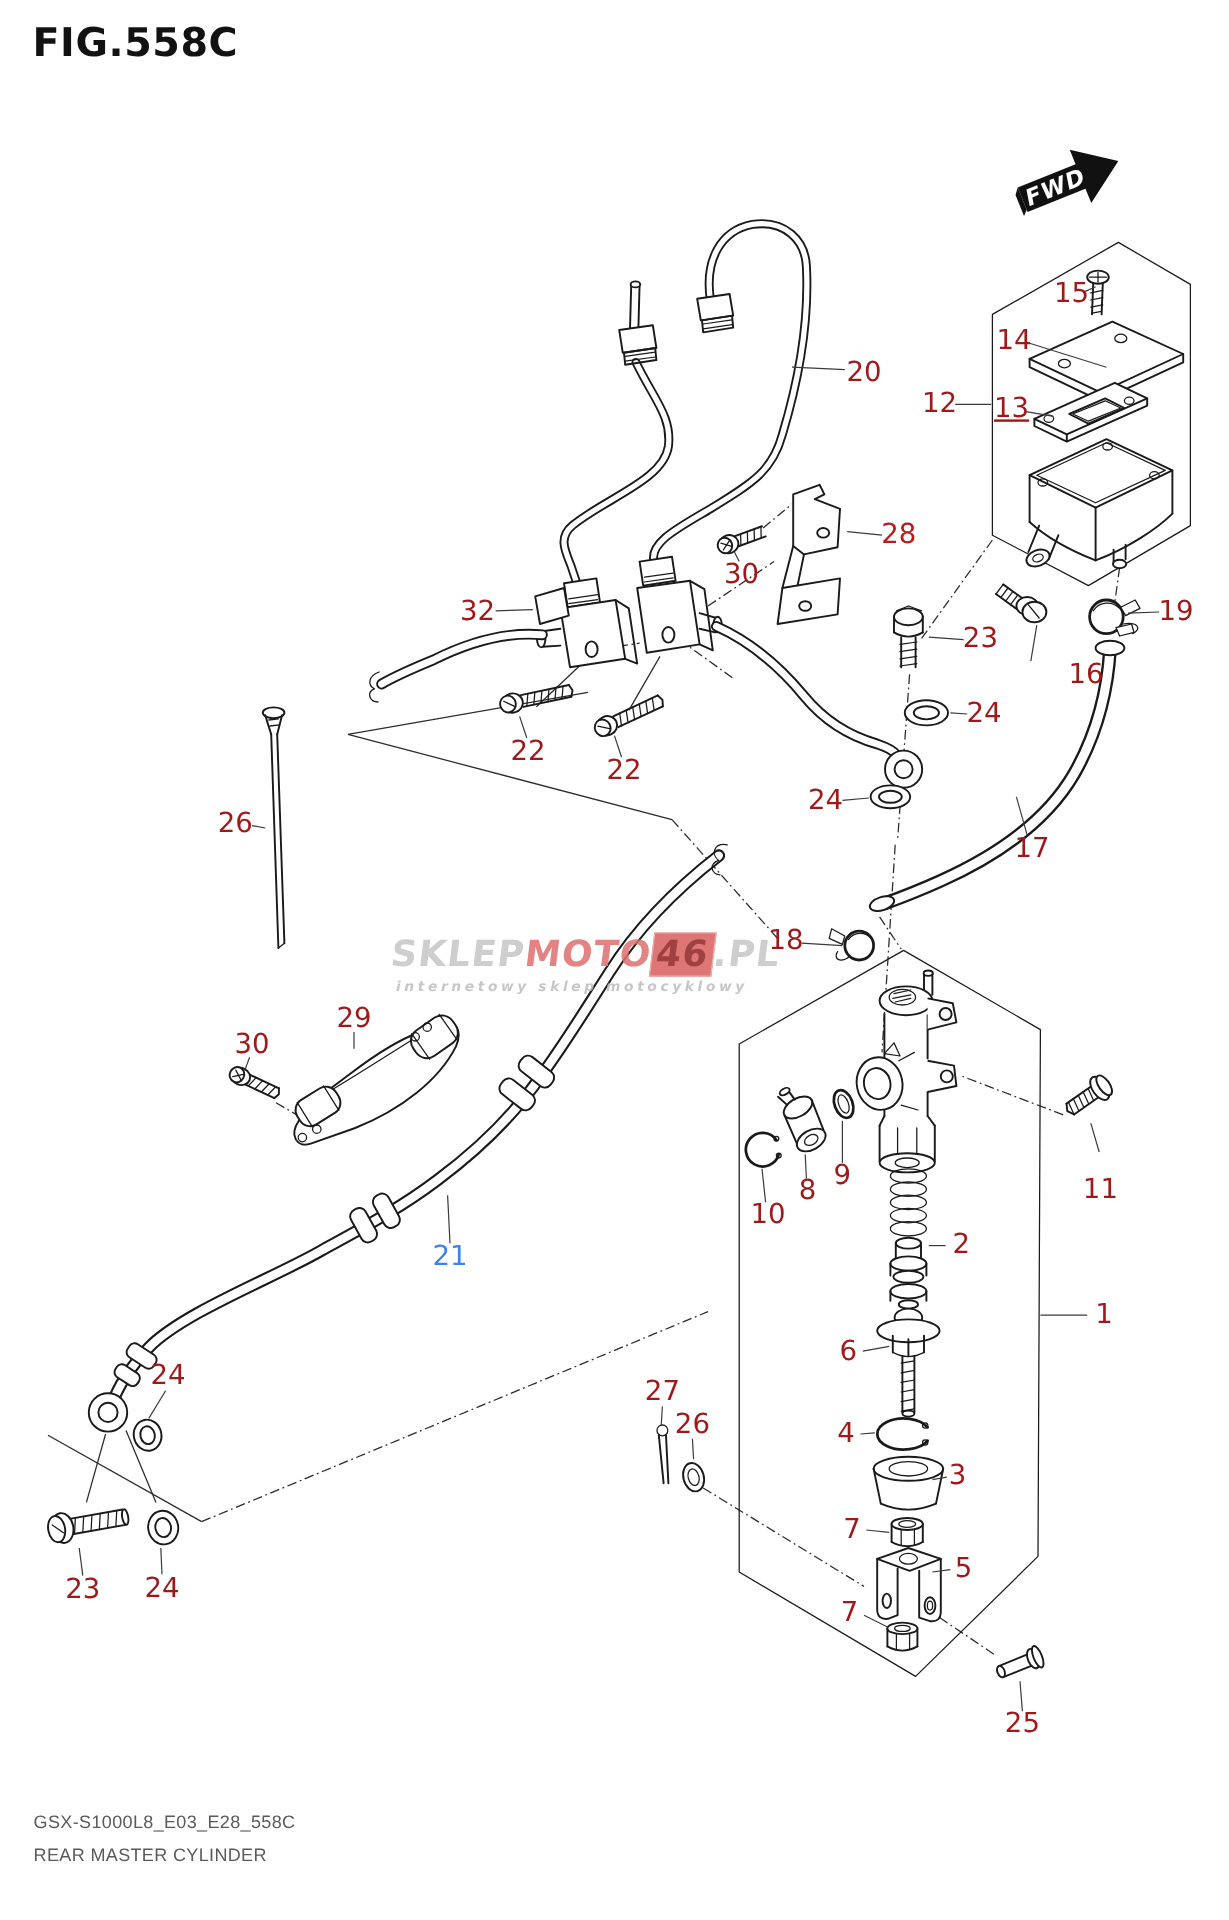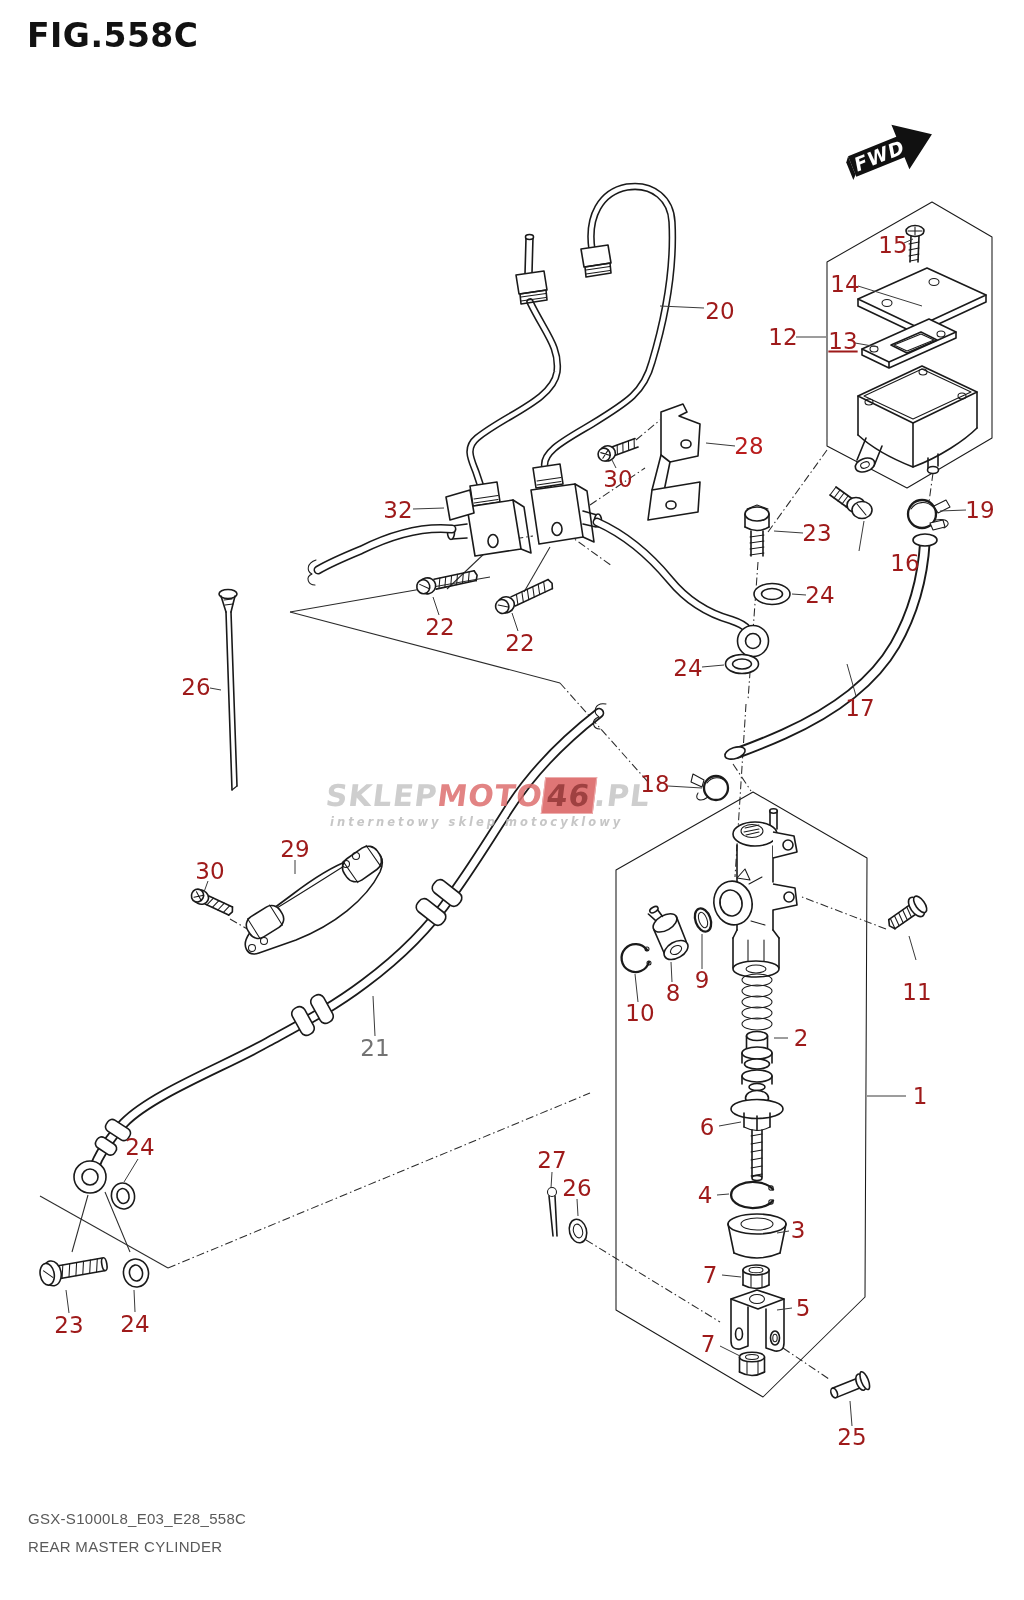--- a/index.html
+++ b/index.html
@@ -510,21 +510,21 @@
       <div class="callout" style="left: 905px; top: 563px; color: rgb(158, 26, 26);">16</div>
       <div class="callout" style="left: 820px; top: 595px; color: rgb(158, 26, 26);">24</div>
       <div class="callout" style="left: 440px; top: 627px; color: rgb(158, 26, 26);">22</div>
       <div class="callout" style="left: 520px; top: 643px; color: rgb(158, 26, 26);">22</div>
       <div class="callout" style="left: 688px; top: 668px; color: rgb(158, 26, 26);">24</div>
       <div class="callout" style="left: 860px; top: 708px; color: rgb(158, 26, 26);">17</div>
       <div class="callout" style="left: 196px; top: 687px; color: rgb(158, 26, 26);">26</div>
       <div class="callout" style="left: 655px; top: 784px; color: rgb(158, 26, 26);">18</div>
       <div class="callout" style="left: 295px; top: 849px; color: rgb(158, 26, 26);">29</div>
       <div class="callout" style="left: 210px; top: 871px; color: rgb(158, 26, 26);">30</div>
-      <div class="callout" style="left: 375px; top: 1048px; color: #737373; text-align: right;">21</div>
+      <div class="callout" style="left: 375px; top: 1048px; color: #3b82f6; text-align: right;">21</div>
       <div class="callout" style="left: 640px; top: 1013px; color: rgb(158, 26, 26);">10</div>
       <div class="callout" style="left: 673px; top: 993px; color: rgb(158, 26, 26);">8</div>
       <div class="callout" style="left: 702px; top: 980px; color: rgb(158, 26, 26);">9</div>
       <div class="callout" style="left: 801px; top: 1038px; color: rgb(158, 26, 26);">2</div>
       <div class="callout" style="left: 917px; top: 992px; color: rgb(158, 26, 26);">11</div>
       <div class="callout" style="left: 920px; top: 1096px; color: rgb(158, 26, 26);">1</div>
       <div class="callout" style="left: 707px; top: 1127px; color: rgb(158, 26, 26);">6</div>
       <div class="callout" style="left: 705px; top: 1195px; color: rgb(158, 26, 26);">4</div>
       <div class="callout" style="left: 798px; top: 1230px; color: rgb(158, 26, 26);">3</div>
       <div class="callout" style="left: 710px; top: 1275px; color: rgb(158, 26, 26);">7</div>

